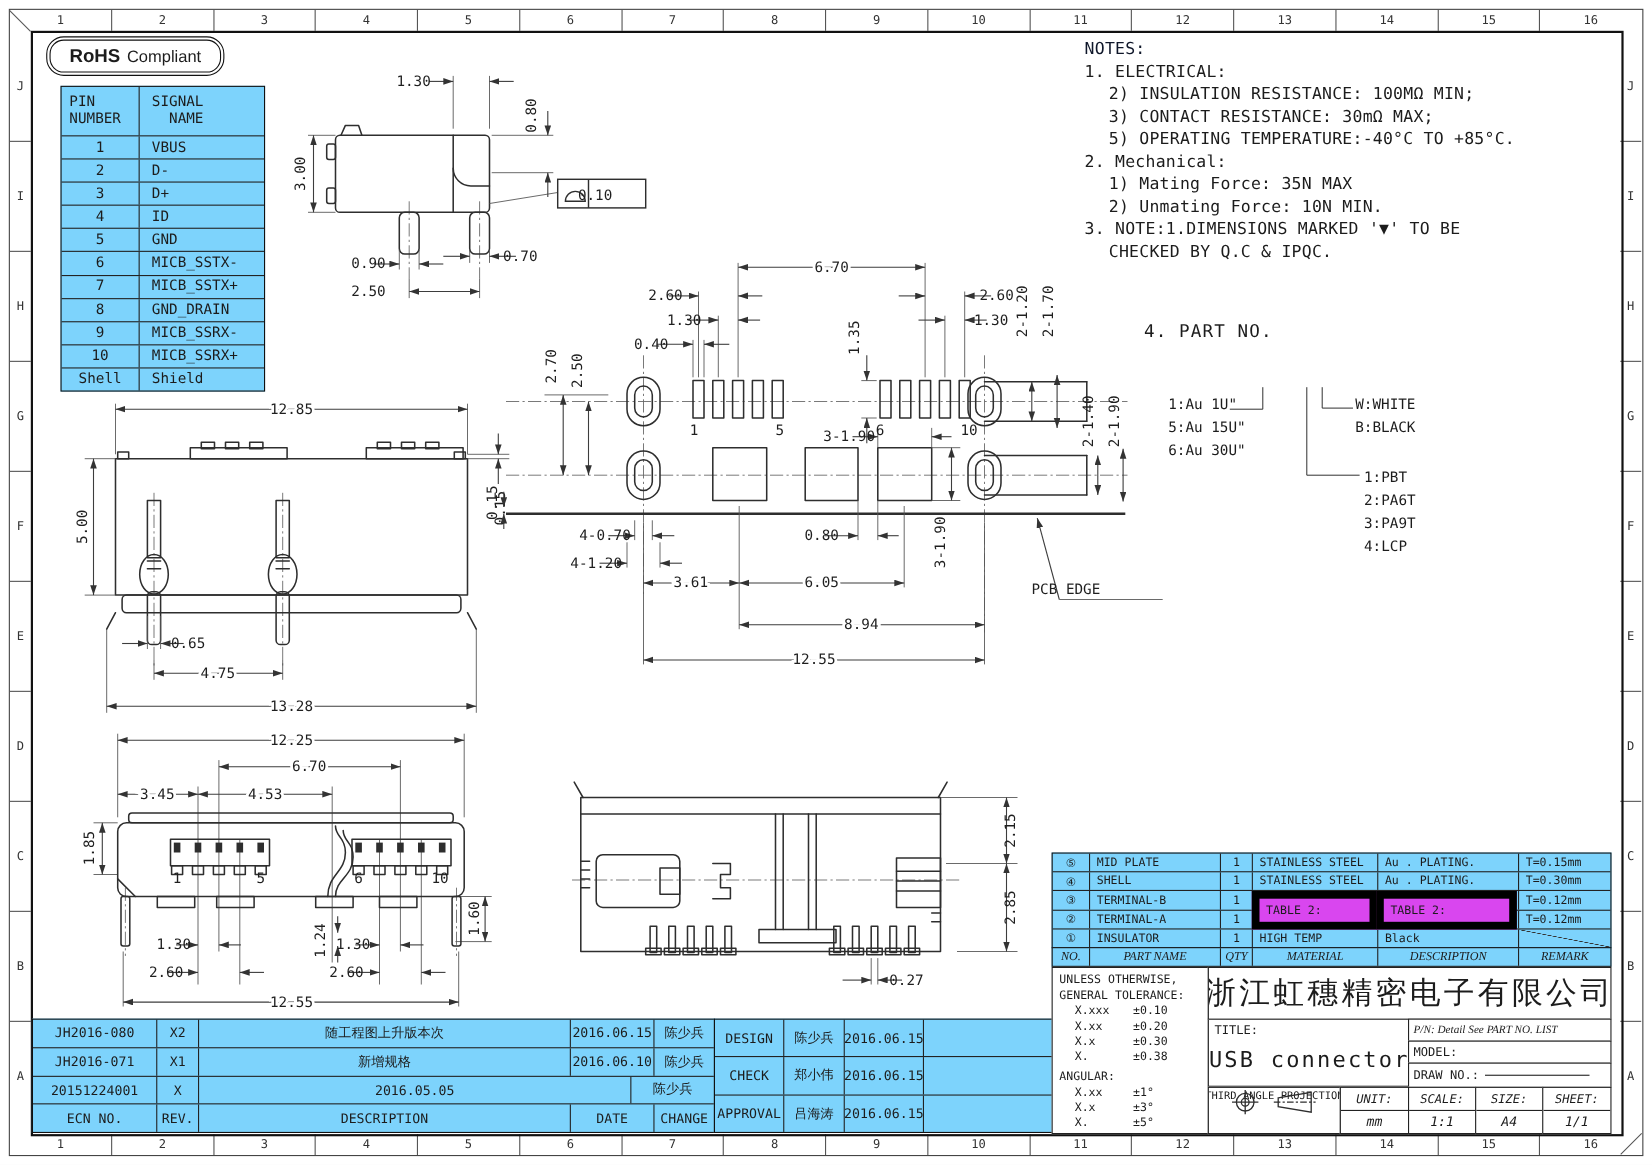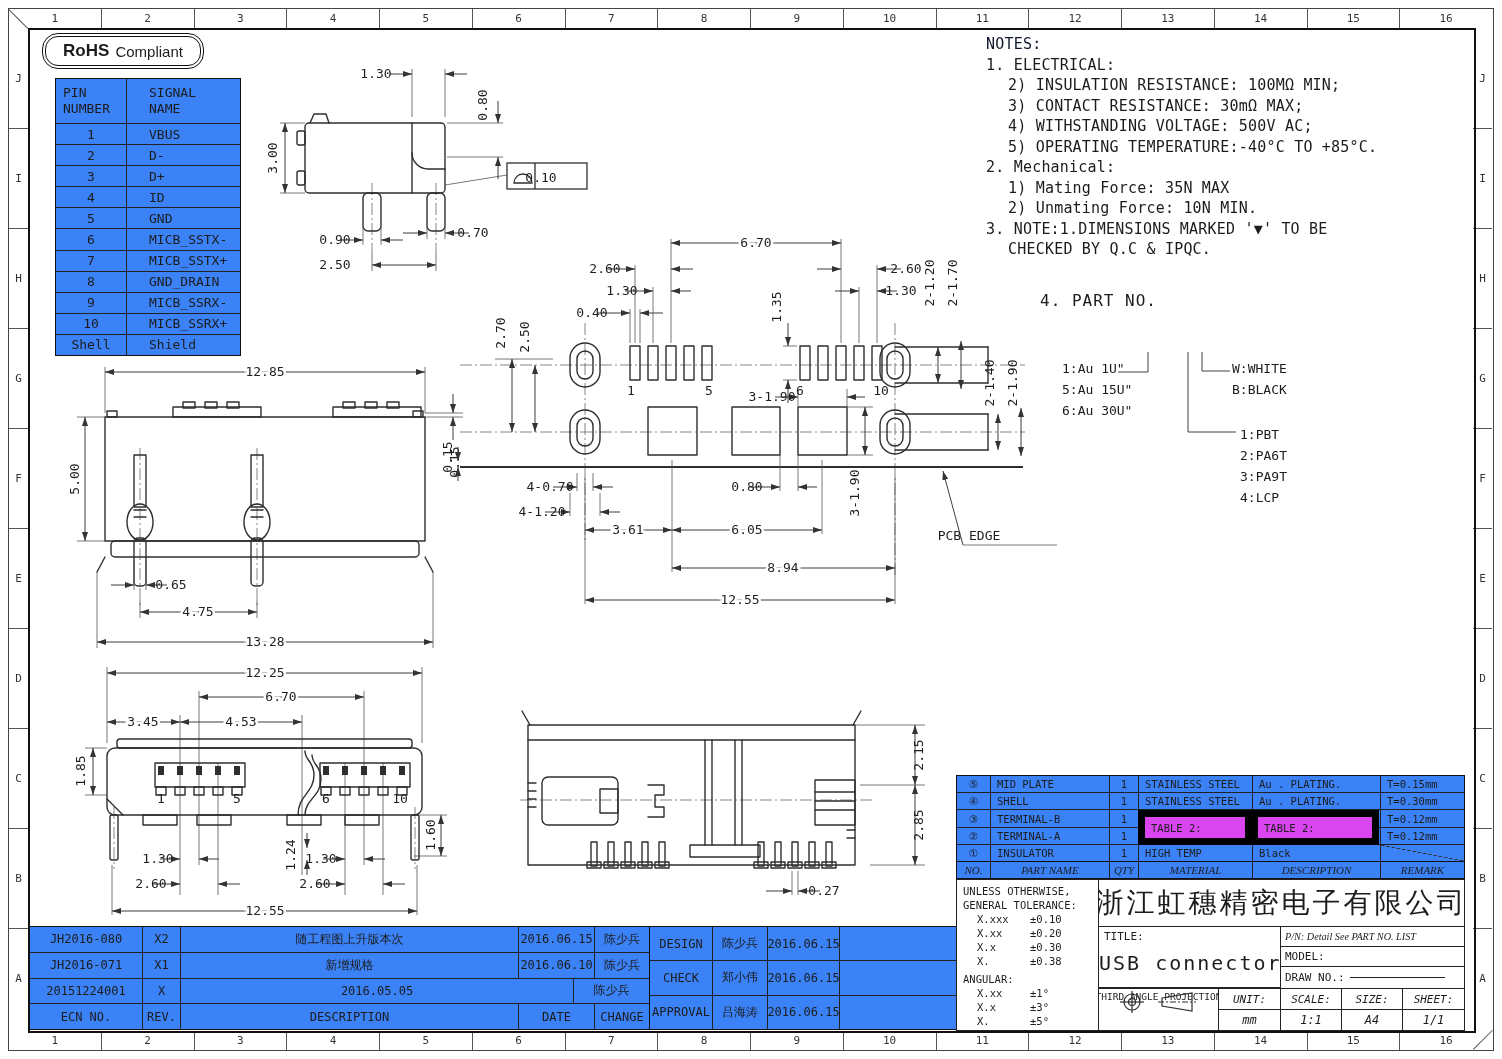--- a/index.html
+++ b/index.html
@@ -19,31 +19,31 @@
   .strip-v .cell:last-child{border-bottom:none;}
   .corner{width:27px;border-top:1px solid #555;transform-origin:left top;}
   
   .badge{left:42px;top:33px;width:160px;height:34px;border:1.5px solid #111;border-radius:16px;
          display:flex;align-items:center;justify-content:center;}
   .badge-inner{position:absolute;inset:2px;border:1.2px solid #111;border-radius:13px;}
   .badge span{position:relative;z-index:1;}
   .badge .b1{font-weight:bold;font-size:17px;font-family:"Liberation Sans",sans-serif;}
   .badge .b2{font-size:15px;margin-left:6px;font-family:"Liberation Sans",sans-serif;}
   
-  .tbl{display:flex;flex-direction:column;border:1.5px solid #111;background:#3b82f6;box-sizing:border-box;}
+  .tbl{display:flex;flex-direction:column;border:1.5px solid #111;background:#7dd3fc;box-sizing:border-box;}
   .tbl .tr{display:flex;flex:1;min-height:0;}
   .tbl .tr + .tr{border-top:1px solid #222;}
   .tbl .td{display:flex;align-items:center;justify-content:center;box-sizing:border-box;overflow:hidden;white-space:nowrap;}
   .tbl .td + .td{border-left:1px solid #222;}
   
   .pin-tbl{left:55px;top:78px;width:186px;height:278px;font-size:13px;}
   .pin-head{display:flex;height:44px;border-bottom:1px solid #222;}
   .pin-head .td{align-items:center;justify-content:flex-start;padding-left:7px;white-space:pre-line;line-height:1.25;}
   .pin-tbl .td:nth-child(1){width:70px;}
-  .pin-tbl .td:nth-child(2){flex:1;justify-content:flex-start;padding-left:22px;}
+  .pin-tbl .td:nth-child(2){flex:1;justify-content:flex-start;padding-left:11px;text-align:right;}
   
   .notes{left:986px;top:34px;width:486px;font-size:15px;line-height:20.5px;letter-spacing:.2px;}
   .notes .title{color:#0f172a;}
   .note-line.i1{padding-left:22px;}
   
   .partno-title{left:1040px;top:291px;font-size:16px;letter-spacing:1px;}
   .pn-list{font-size:13px;line-height:21px;}
   
   svg{position:absolute;overflow:visible;}
   .part{fill:none;stroke:#2e2e2e;stroke-width:1.4;stroke-linejoin:round;stroke-linecap:round;}
@@ -241,21 +241,20 @@
         </div>
       </div>
   </div>
 
   <div class="abs notes">
     <div class="title">NOTES:</div>
     <div>
         <div class="note-line">1. ELECTRICAL:</div>
         <div class="note-line i1">2) INSULATION RESISTANCE: 100MΩ MIN;</div>
         <div class="note-line i1">3) CONTACT RESISTANCE: 30mΩ MAX;</div>
-        <div class="note-line i1">4) WITHSTANDING VOLTAGE: 500V AC;</div>
         <div class="note-line i1">5) OPERATING TEMPERATURE:-40°C TO +85°C.</div>
         <div class="note-line">2. Mechanical:</div>
         <div class="note-line i1">1) Mating Force:  35N MAX</div>
         <div class="note-line i1">2) Unmating Force:  10N MIN.</div>
         <div class="note-line">3. NOTE:1.DIMENSIONS MARKED '▼' TO BE</div>
         <div class="note-line i1">CHECKED BY Q.C &amp; IPQC.</div>
       </div>
   </div>
 
   <div class="abs partno-title">4. PART NO.</div>

